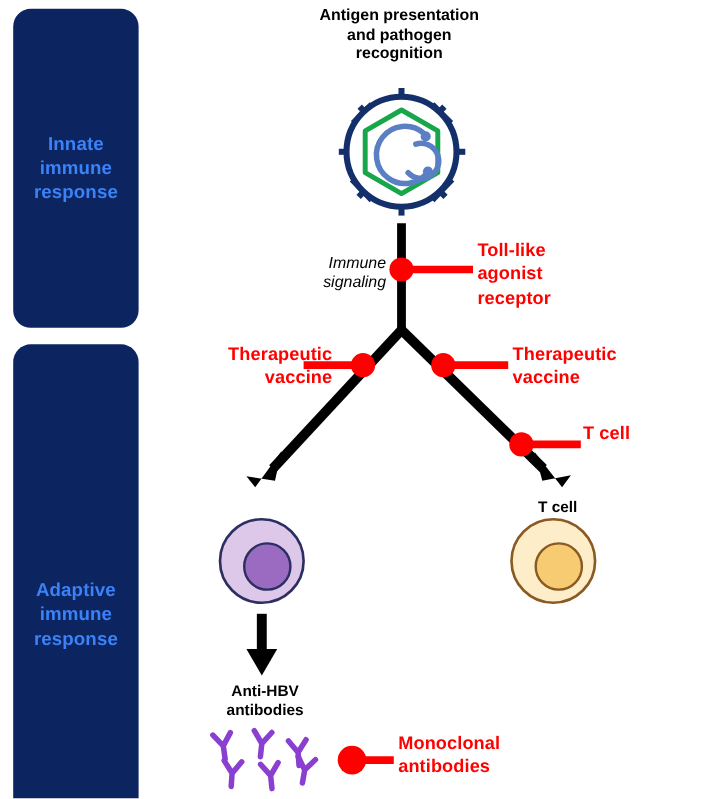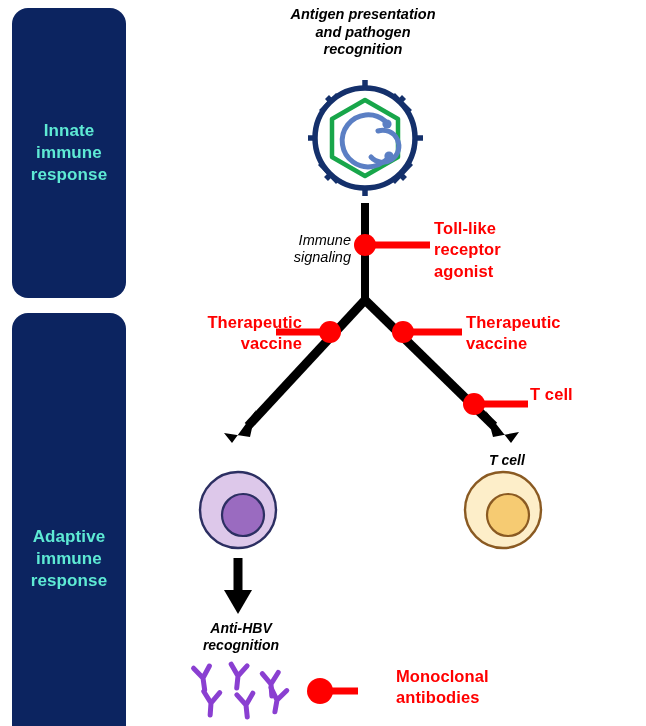--- a/index.html
+++ b/index.html
@@ -17,40 +17,39 @@
   }
 
   
   .phase-box {
     position: absolute;
     background: #0c2460;
     border-radius: 16px;
     display: flex;
     align-items: center;
     justify-content: center;
-    color: #5eead4;
+    color: #3b82f6;
     font-weight: bold;
     font-size: 17px;
     line-height: 1.28;
     text-align: center;
     letter-spacing: 0.1px;
   }
   #phase-innate { left: 12px; top: 8px;   width: 114px; height: 290px; }
   #phase-adaptive { left: 12px; top: 313px; width: 114px; height: 492px; }
   .phase-label { white-space: pre-line; }
 
   
   .caption {
     position: absolute;
     color: #000000;
     font-weight: bold;
     text-align: center;
     line-height: 1.22;
     white-space: pre-line;
-    font-style: italic;
   }
   #caption-antigen { left: 278px; top: 6px;  width: 170px; font-size: 14.5px; }
   #caption-bcell   { left: 188px; top: 480px; width: 110px; font-size: 14px; }
   #caption-tcell   { left: 452px; top: 452px; width: 110px; font-size: 14px; }
   #caption-antibodies { left: 178px; top: 620px; width: 126px; font-size: 14px; }
 
   #caption-signaling {
     position: absolute;
     left: 241px; top: 232px; width: 110px;
     color: #000000;
@@ -72,21 +71,21 @@
   }
   .red-label span {
     display: block;
     text-decoration-thickness: 2px;
     text-underline-offset: 2px;
   }
   #label-tlr   { left: 434px; top: 218px; width: 150px; text-align: left; }
   #label-vax-l { left: 160px; top: 312px; width: 142px; text-align: right; }
   #label-vax-r { left: 466px; top: 312px; width: 150px; text-align: left; }
   #label-tmod  { left: 530px; top: 384px; width: 116px; text-align: left; }
-  #label-mab   { left: 362px; top: 666px; width: 146px; text-align: left; margin-left: 34px; }
+  #label-mab   { left: 362px; top: 666px; width: 146px; text-align: left; }
 
   
   #diagram-svg {
     position: absolute;
     left: 0; top: 0;
     width: 646px;
     height: 726px;
   }
 </style>
 </head>
@@ -106,21 +105,21 @@
   </div>
 
   <div class="caption" id="caption-antigen">Antigen presentation
 and pathogen
 recognition</div>
   <div id="caption-signaling">Immune
 signaling</div>
   <div class="caption" id="caption-bcell">B cell</div>
   <div class="caption" id="caption-tcell">T cell</div>
   <div class="caption" id="caption-antibodies">Anti-HBV
-recognition</div>
+antibodies</div>
 
   <svg id="diagram-svg" viewBox="0 0 646 726">
 
     <g>
 
       <g stroke="#14306b" stroke-width="5.5" fill="none" stroke-linecap="butt">
 
         <line x1="365" y1="80" x2="365" y2="108"></line>
         <line x1="352" y1="93" x2="378" y2="93"></line>
 
@@ -217,22 +216,22 @@
       <circle cx="365" cy="245" r="11"></circle>
       <circle cx="330" cy="332" r="11"></circle>
       <circle cx="403" cy="332" r="11"></circle>
       <circle cx="474" cy="404" r="11"></circle>
       <circle cx="320" cy="691" r="13"></circle>
     </g>
   </svg>
 
   <div class="red-label" id="label-tlr">
     <span>Toll-like</span>
+    <span>agonist</span>
     <span>receptor</span>
-    <span>agonist</span>
   </div>
 
   <div class="red-label" id="label-vax-l">
     <span>Therapeutic</span>
     <span>vaccine</span>
   </div>
 
   <div class="red-label" id="label-vax-r">
     <span>Therapeutic</span>
     <span>vaccine</span>

